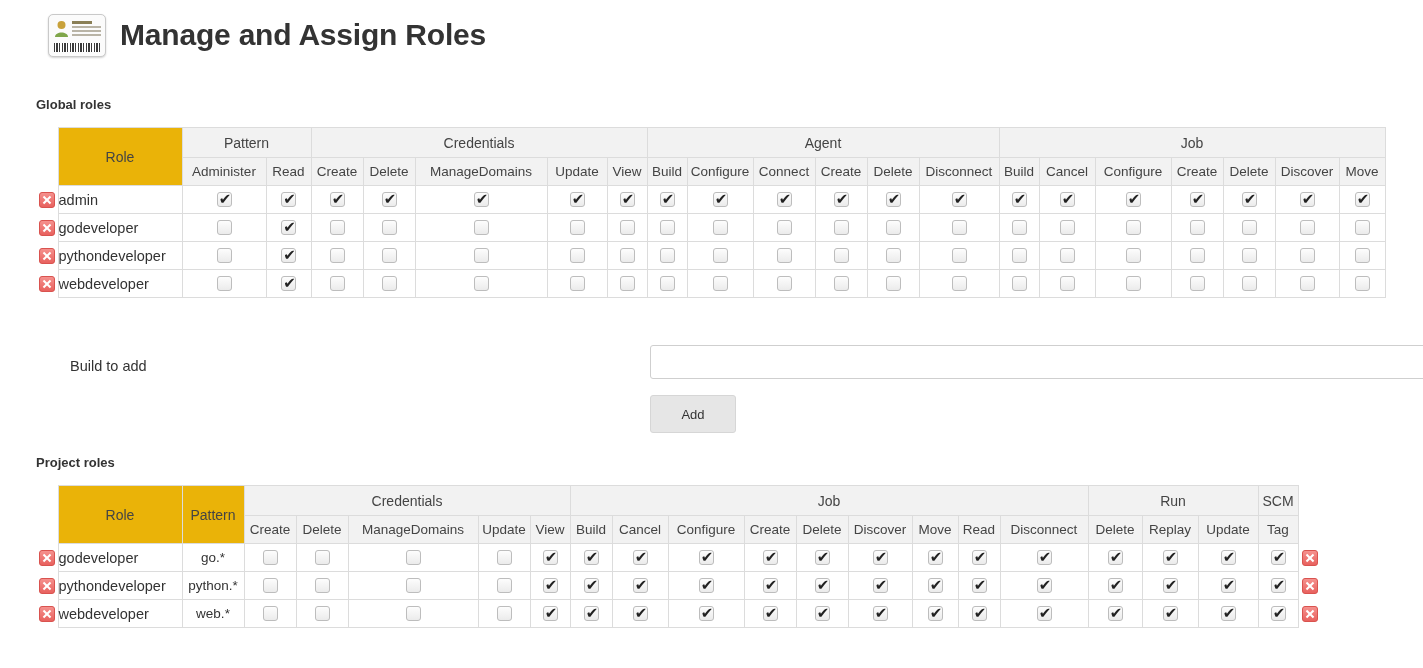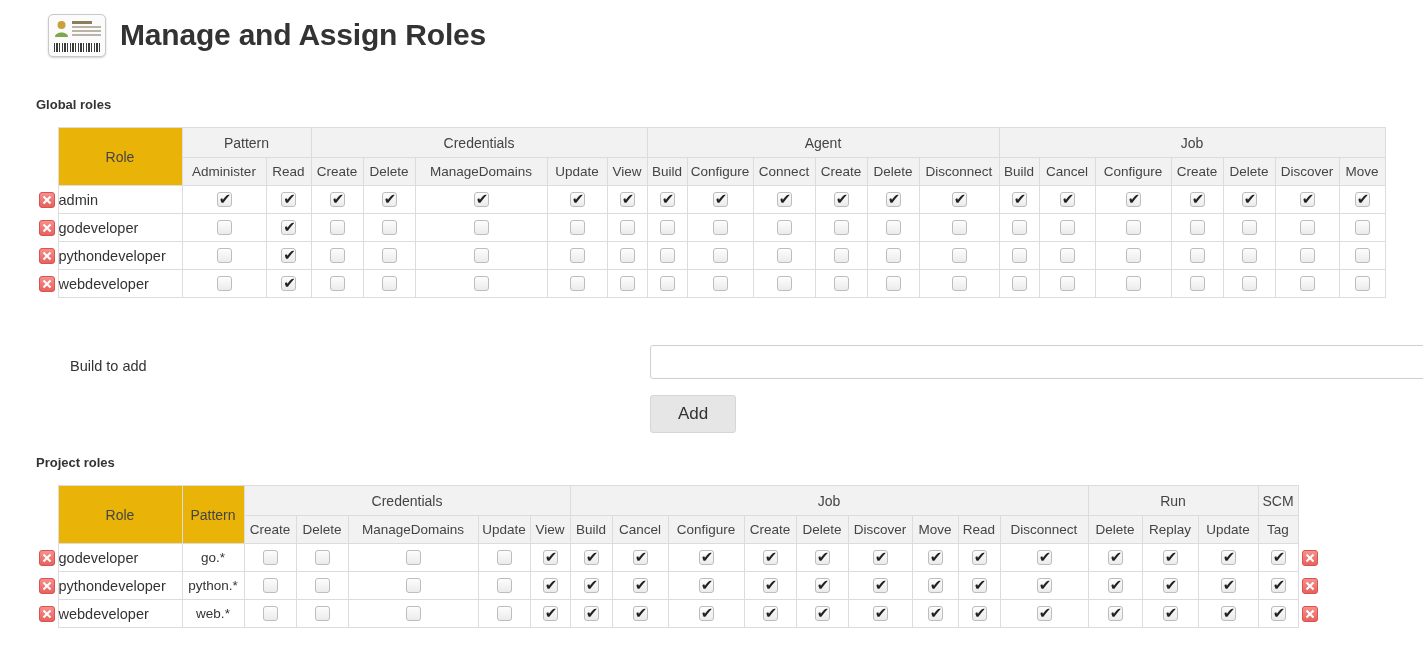--- a/index.html
+++ b/index.html
@@ -170,21 +170,21 @@
     color: #333333;
     outline: none;
   }
   .add-button {
     position: absolute; left: 650px; top: 50px;
     width: 86px; height: 38px;
     background: #e6e6e6;
     border: 1px solid #d6d6d6;
     border-radius: 3px;
     font-family: "Liberation Sans", sans-serif;
-    font-size: 17px;
+    font-size: 13px;
     color: #333333;
     cursor: pointer;
   }
 </style>
 </head>
 <body>
 
 <div class="page">
 
   <div class="page-header">

